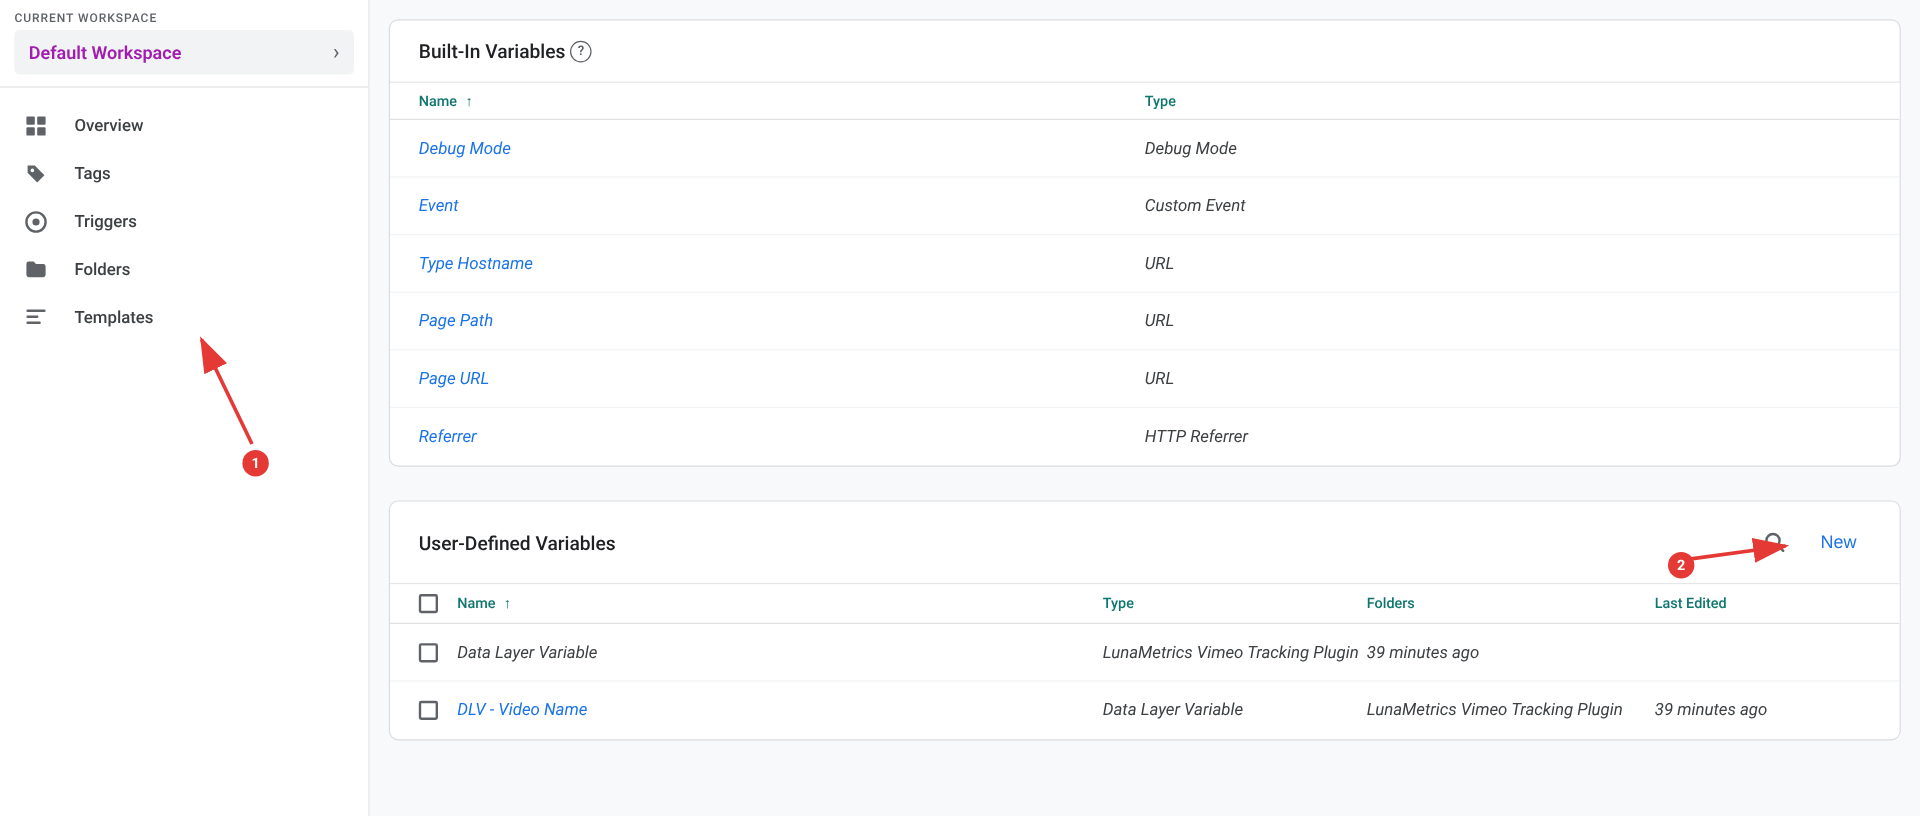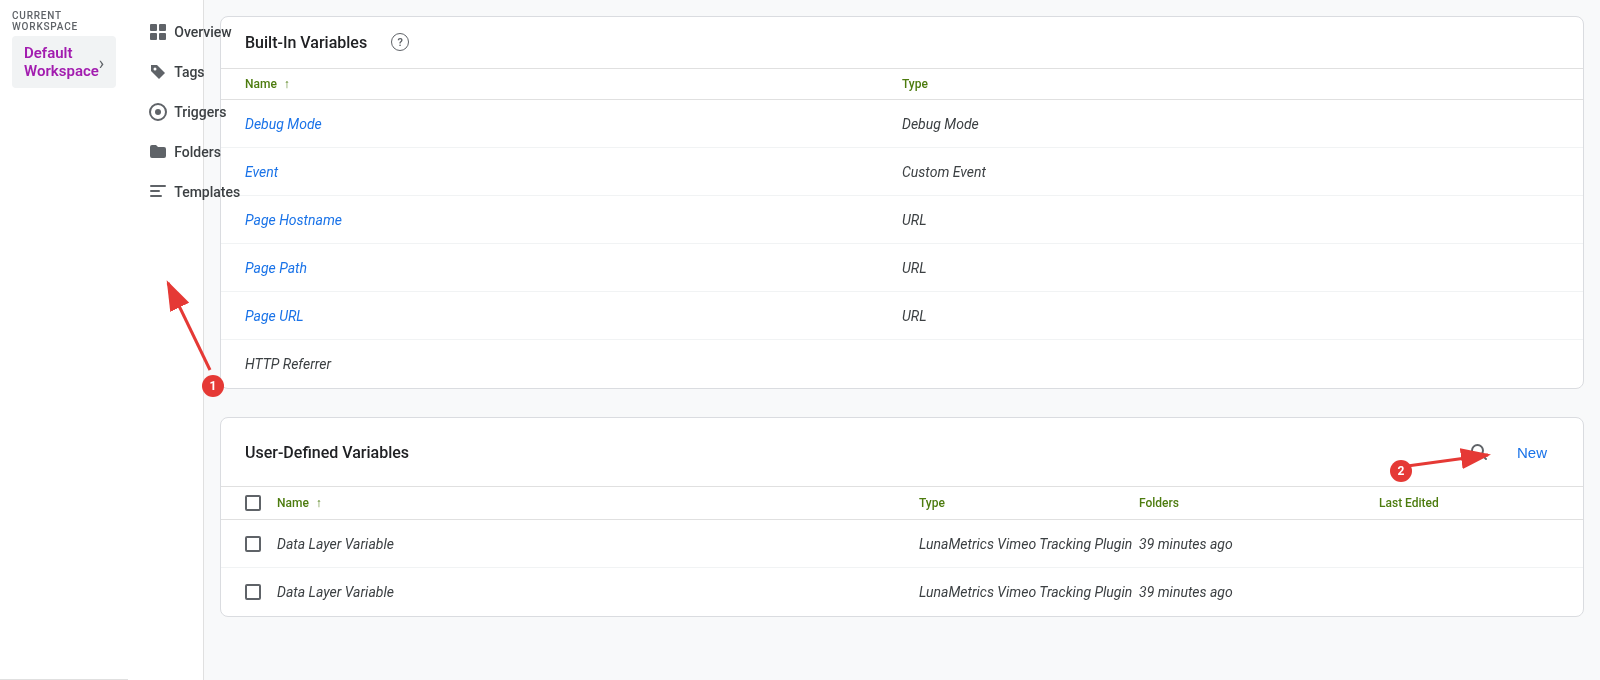--- a/index.html
+++ b/index.html
@@ -8,24 +8,25 @@
       background: #f1f3f4;
       display: flex;
       height: 680px;
       overflow: hidden;
       font-size: 14px;
       color: #202124;
     }
 
     
     .sidebar {
-      width: 204px;
+      width: 308px;
       background: #fff;
       height: 100%;
       display: flex;
+      flex-direction: column;
       flex-shrink: 0;
       border-right: 1px solid #e0e0e0;
     }
 
     .workspace-header {
       padding: 10px 12px;
       border-bottom: 1px solid #e0e0e0;
     }
 
     .workspace-label {
@@ -66,21 +67,21 @@
     .nav-item {
       display: flex;
       align-items: center;
       padding: 10px 20px;
       cursor: pointer;
       border-radius: 0 24px 24px 0;
       margin-right: 12px;
       color: #3c4043;
       font-size: 14px;
       font-weight: 500;
-      gap: 6px;
+      gap: 22px;
       position: relative;
     }
 
     .nav-item.active {
       background: #e8f0fe;
       color: #1a73e8;
     }
 
     .nav-item.active .nav-icon {
       color: #1a73e8;
@@ -118,21 +119,22 @@
       justify-content: space-between;
       padding: 16px 24px;
       border-bottom: 1px solid #e0e0e0;
     }
 
     .section-title {
       font-size: 16px;
       font-weight: 500;
       color: #202124;
       display: flex;
-      gap: 24px;
+      align-items: center;
+      gap: 4px;
     }
 
     .help-icon {
       width: 18px;
       height: 18px;
       border-radius: 50%;
       border: 1.5px solid #5f6368;
       display: flex;
       align-items: center;
       justify-content: center;
@@ -180,21 +182,21 @@
       cursor: pointer;
     }
 
     
     .table-header {
       display: grid;
       padding: 8px 24px;
       background: #fff;
       border-bottom: 1px solid #e0e0e0;
       font-size: 12px;
-      color: #4d7c0f;
+      color: #0f766e;
       font-weight: 500;
     }
 
     .builtin-table-header {
       grid-template-columns: 1fr 1fr;
     }
 
     .userdefined-table-header {
       grid-template-columns: 32px 1fr 220px 240px 180px;
       align-items: center;
@@ -371,32 +373,33 @@
 
     <div class="table-row builtin-row">
       <div class="cell-link">Debug Mode</div>
       <div class="cell-text">Debug Mode</div>
     </div>
     <div class="table-row builtin-row">
       <div class="cell-link">Event</div>
       <div class="cell-text">Custom Event</div>
     </div>
     <div class="table-row builtin-row">
-      <div class="cell-link">Page Hostname</div>
+      <div class="cell-link">Type Hostname</div>
       <div class="cell-text">URL</div>
     </div>
     <div class="table-row builtin-row">
       <div class="cell-link">Page Path</div>
       <div class="cell-text">URL</div>
     </div>
     <div class="table-row builtin-row">
       <div class="cell-link">Page URL</div>
       <div class="cell-text">URL</div>
     </div>
     <div class="table-row builtin-row">
+      <div class="cell-link">Referrer</div>
       <div class="cell-text">HTTP Referrer</div>
     </div>
   </div>
 
   <div class="section" style="margin-top: 28px; margin-bottom: 16px;">
     <div class="section-header">
       <div class="section-title">
         <span>User-Defined Variables</span>
       </div>
       <div class="section-actions">
@@ -429,20 +432,21 @@
       </div>
       <div class="cell-text">Data Layer Variable</div>
       <div class="cell-text">LunaMetrics Vimeo Tracking Plugin</div>
       <div class="cell-text">39 minutes ago</div>
     </div>
 
     <div class="table-row userdefined-row">
       <div class="checkbox-cell">
         <div class="checkbox"></div>
       </div>
+      <div class="cell-link">DLV - Video Name</div>
       <div class="cell-text">Data Layer Variable</div>
       <div class="cell-text">LunaMetrics Vimeo Tracking Plugin</div>
       <div class="cell-text">39 minutes ago</div>
     </div>
   </div>
 </div>
 
 <div class="annotation-container">
 
   <svg class="arrow-svg" style="top:0;left:0;width:1600px;height:680px;">

